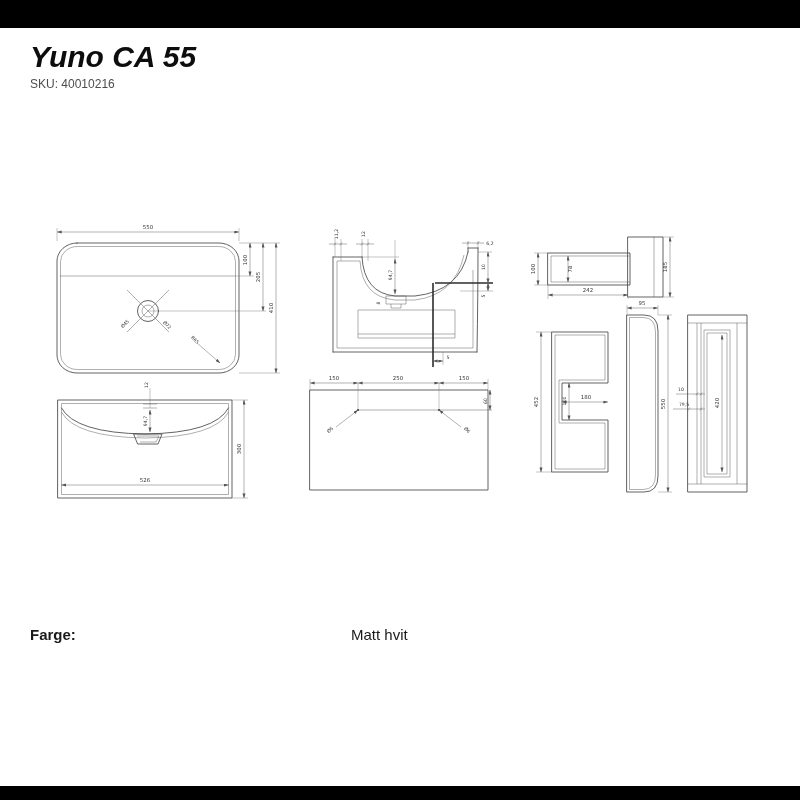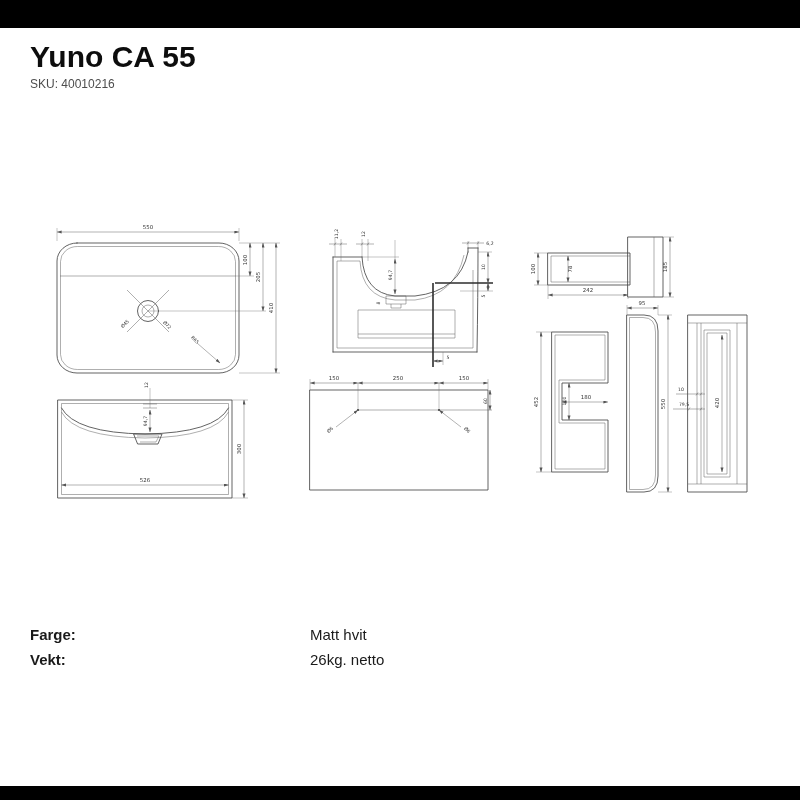--- a/index.html
+++ b/index.html
@@ -1,34 +1,34 @@
 <!DOCTYPE html>
 <html><head>
 <meta charset="utf-8">
 <style>
   html,body{margin:0;padding:0;}
   body{width:800px;height:800px;position:relative;background:#fff;
        font-family:"Liberation Sans","DejaVu Sans",sans-serif;overflow:hidden;}
   .bar-top{position:absolute;top:0;left:0;width:800px;height:28px;background:#000;}
   .bar-bottom{position:absolute;top:786px;left:0;width:800px;height:14px;background:#000;}
   .header{position:absolute;top:40px;left:30px;}
-  .title{font-size:30px;font-weight:bold;color:#0d0d0d;line-height:1.1;}
+  .title{font-size:30px;font-weight:bold;color:#0d0d0d;line-height:1.1;font-style:italic;}
   .sku{font-size:12px;color:#4d4d4d;margin-top:4px;}
   svg.drawings{position:absolute;top:195px;left:0;}
   .ln{stroke:#474747;stroke-width:.85;fill:none;stroke-linejoin:round;stroke-linecap:round;}
   .ln2{stroke:#5f5f5f;stroke-width:.5;fill:none;stroke-linejoin:round;}
   .hv{stroke:#2d2d2d;stroke-width:1.6;fill:none;}
   .dim{stroke:#555;stroke-width:.45;fill:none;}
   .ext{stroke:#6a6a6a;stroke-width:.4;fill:none;}
   .dt{font-size:5.4px;fill:#333;text-anchor:middle;font-family:"DejaVu Sans",sans-serif;}
   .dts{font-size:4.6px;fill:#333;text-anchor:middle;font-family:"DejaVu Sans",sans-serif;}
   .specs{position:absolute;top:626px;left:30px;width:740px;font-size:15px;color:#1a1a1a;}
-  .spec-row{display:flex;margin-bottom:8px;}
+  .spec-row{display:flex;margin-bottom:8px;gap:16px;}
   .spec-label{width:280px;font-weight:bold;}
-  .spec-value{flex:1;}
+  .spec-value{flex:1;margin-left:25px;}
 </style>
 </head>
 <body>
 
 <div class="bar-top"></div>
 
 <div class="header">
   <div class="title">Yuno CA 55</div>
   <div class="sku">SKU: 40010216</div>
 </div>
@@ -230,19 +230,15 @@
     <path class="dim" d="M688,215.5 l2,-3 M700,215.5 l2,-3"></path>
     <text class="dts" x="684" y="211">79,5</text>
   </g>
 </svg>
 
 <div class="specs">
   <div class="spec-row">
     <div class="spec-label">Farge:</div>
     <div class="spec-value">Matt hvit</div>
   </div>
-  <div class="spec-row">
-    <div class="spec-label">Vekt:</div>
-    <div class="spec-value">26kg. netto</div>
-  </div>
 </div>
 
 <div class="bar-bottom"></div>
 
 </body></html>

